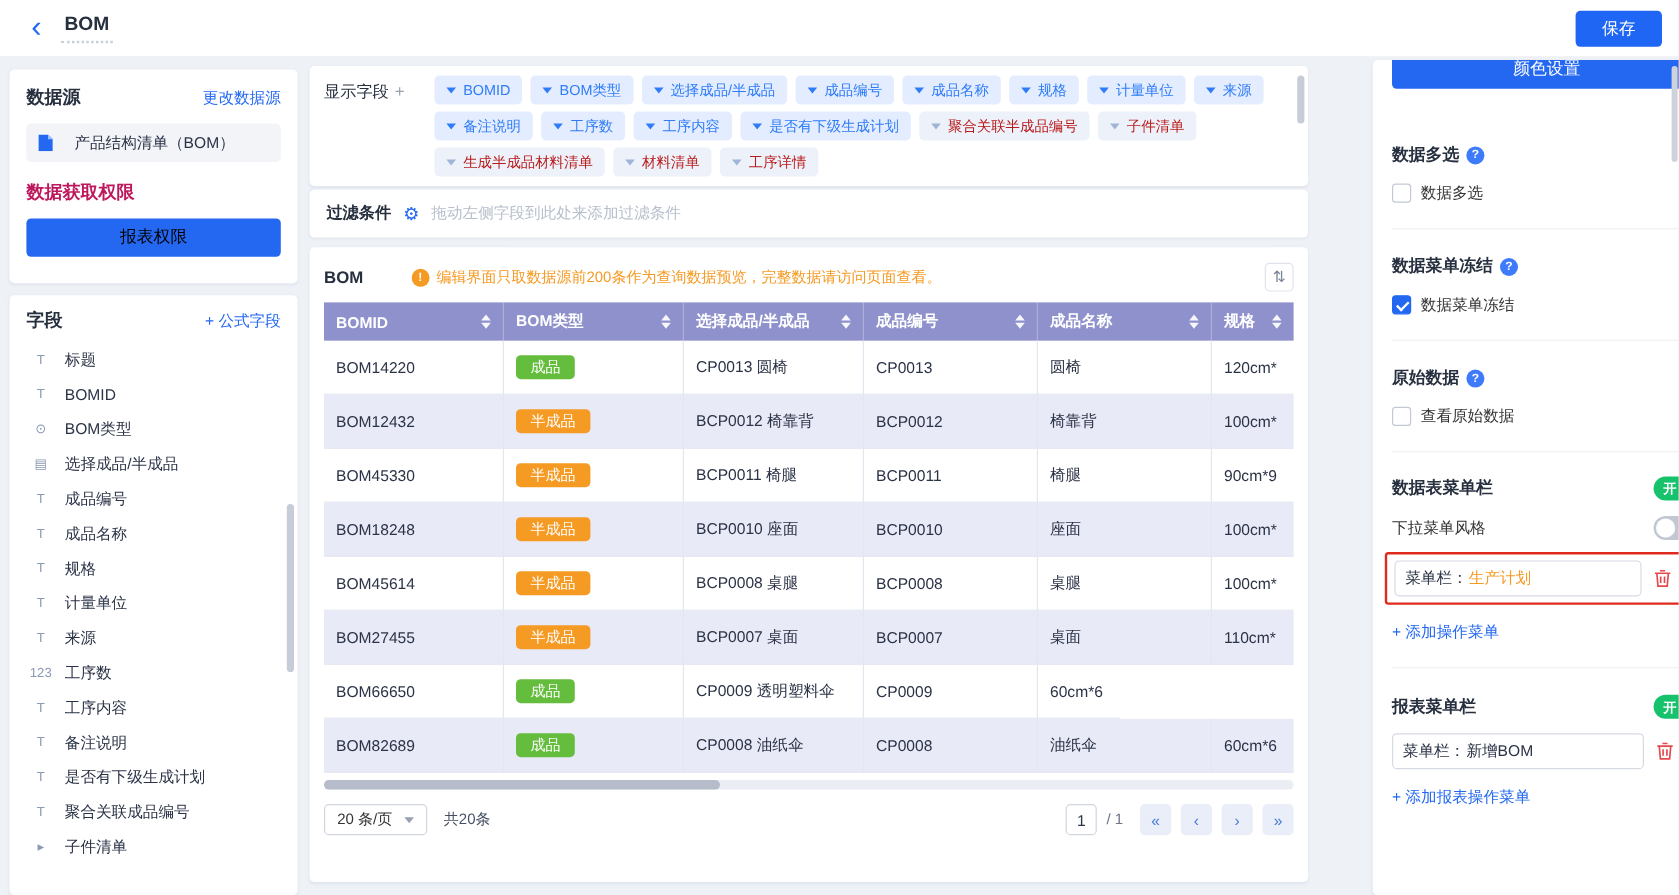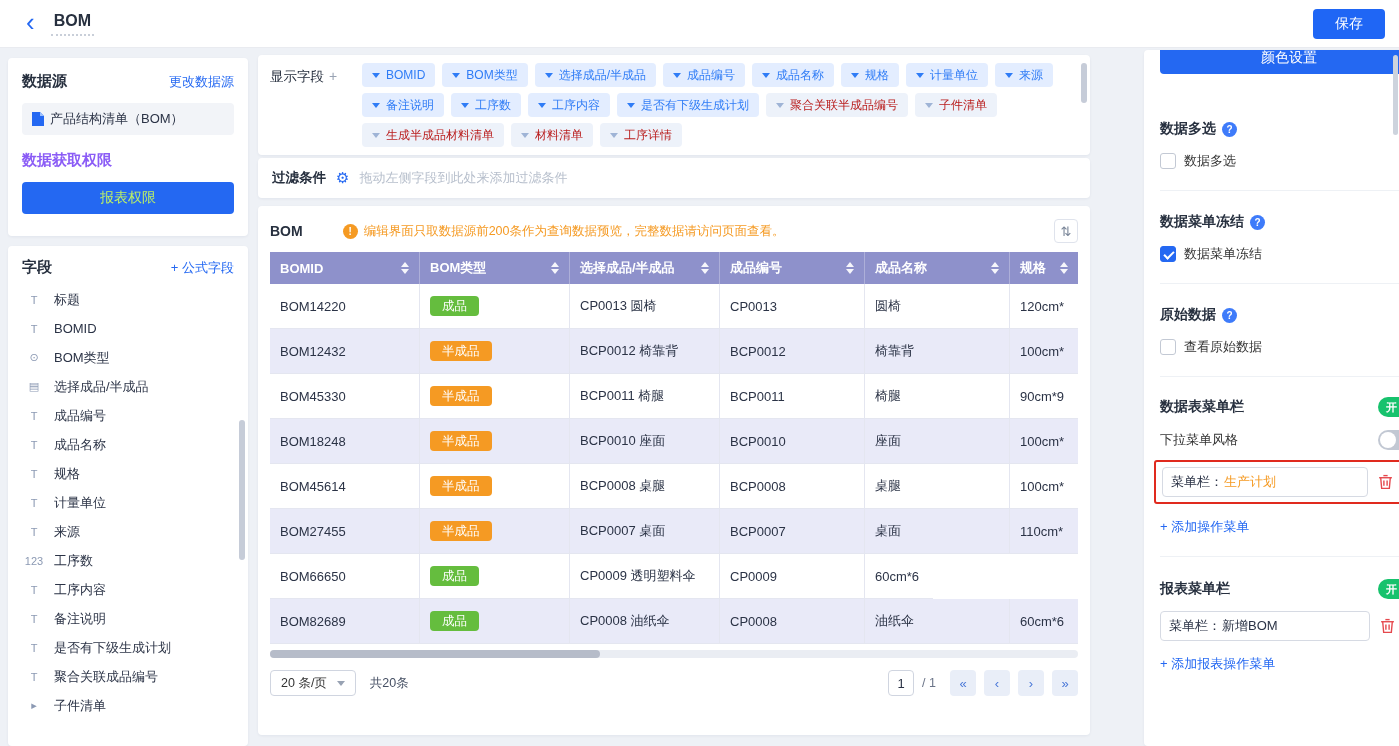--- a/index.html
+++ b/index.html
@@ -12,23 +12,23 @@
   .page-title{font-size:16px;font-weight:600;color:#27303f;border-bottom:2px dotted #c9cfd9;padding:0 3px 4px;}
   .save-btn{margin-left:auto;background:#1f66f5;color:#fff;border:none;border-radius:4px;height:30px;padding:0 22px;font-size:14px;cursor:pointer;}
 
   .card{position:absolute;background:#fff;border-radius:4px;box-shadow:0 1px 3px rgba(20,40,80,.06);}
 
   
   .ds-card{left:8px;top:58px;width:240px;height:178px;padding:14px;}
   .sec-head{display:flex;align-items:center;justify-content:space-between;}
   .sec-title{font-size:15px;font-weight:700;color:#27303f;}
   .link{color:#2468f2;font-size:13px;cursor:pointer;}
-  .ds-item{margin-top:12px;height:32px;background:#f2f4f8;border-radius:4px;display:flex;align-items:center;gap:6px;padding:0 10px;cursor:pointer;}
-  .perm-title{margin-top:16px;font-size:15px;font-weight:700;color:#8b5cf6;}
-  .perm-btn{margin-top:12px;width:100%;height:32px;background:#2468f2;color:#bef264;border:none;border-radius:4px;font-size:14px;cursor:pointer;}
+  .ds-item{margin-top:12px;height:32px;background:#f2f4f8;border-radius:4px;display:flex;align-items:center;gap:18px;padding:0 10px;cursor:pointer;}
+  .perm-title{margin-top:16px;font-size:15px;font-weight:700;color:#be185d;}
+  .perm-btn{margin-top:12px;width:100%;height:32px;background:#2468f2;color:#000000;border:none;border-radius:4px;font-size:14px;cursor:pointer;}
 
   .fields-card{left:8px;top:246px;width:240px;height:500px;padding:12px 0 0 14px;overflow:hidden;}
   .fields-head{display:flex;align-items:center;justify-content:space-between;padding-right:14px;}
   .field-list{margin-top:8px;}
   .field-item{height:29px;display:flex;align-items:center;gap:8px;cursor:grab;}
   .f-icon{width:24px;flex:none;color:#8b99b3;font-size:11px;text-align:center;}
   .f-label{font-size:13px;color:#2b3346;white-space:nowrap;}
   .v-scroll{position:absolute;width:6px;border-radius:3px;background:#c6ccd8;}
 
   

